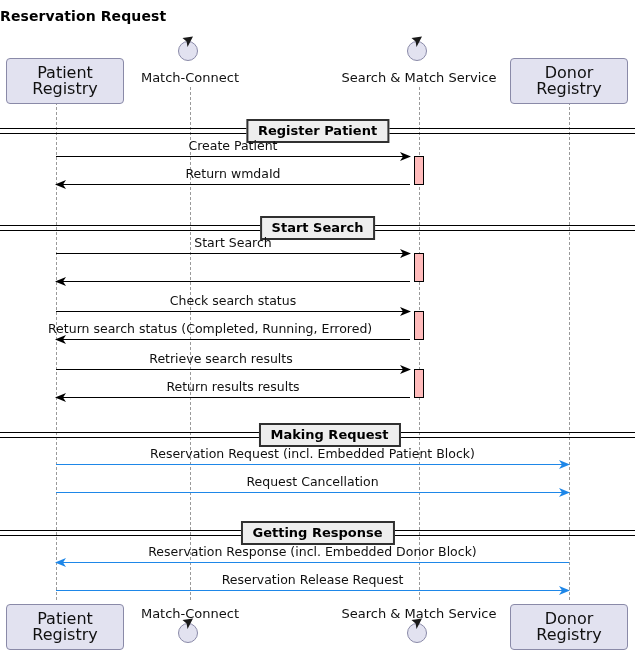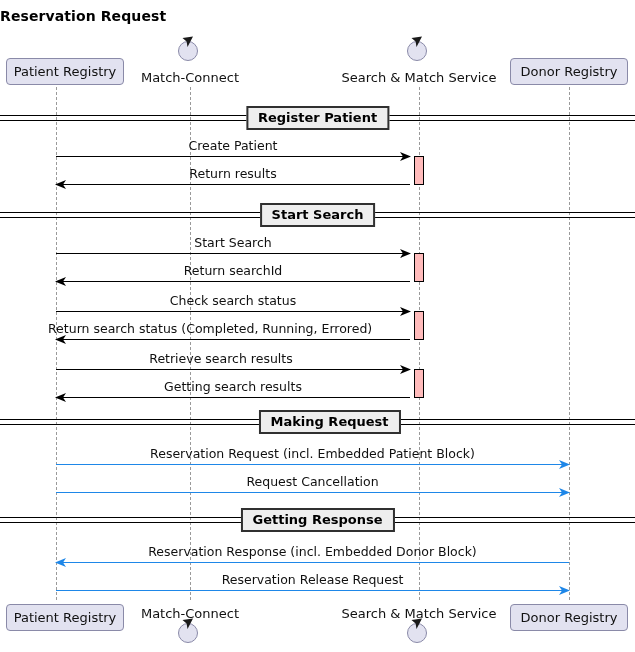--- a/index.html
+++ b/index.html
@@ -37,21 +37,21 @@
     width: 0;
     border-left: 1px dashed #9a9a9a;
   }
   
   .participant-box {
     position: absolute;
     background: #E2E2F0;
     border: 1px solid #8A8AA8;
     border-radius: 4px;
     box-sizing: border-box;
-    font-size: 13px;
+    font-size: 16px;
     text-align: center;
     line-height: 1;
     padding-top: 6px;
     padding-bottom: 6px;
     color: #101010;
   }
   
   .control-label {
     position: absolute;
     font-size: 13px;
@@ -81,20 +81,21 @@
     top: 0px;
     width: 14px;
     height: 12px;
   }
   
   .divider {
     position: absolute;
     left: 0;
     width: 635px;
     height: 24px;
+    margin-top: 13px;
   }
   .divider .rule {
     position: absolute;
     left: 0;
     width: 635px;
     height: 0;
     border-top: 1px solid #000000;
   }
   .divider .rule.top { top: 9px; }
   .divider .rule.bottom { top: 14px; }
@@ -218,37 +219,36 @@
     </svg>
   </div>
   <div class="msg-label" style="left:56px; top:140px; width:354px; text-align:center;">Create Patient</div>
 
   <div class="msg" style="left:56px; top:184px; width:354px;">
     <div class="line"></div>
     <svg class="head left" viewBox="0 0 11 11">
       <path d="M11 1 L0 5.5 L11 10 L8 5.5 Z" fill="#000000"></path>
     </svg>
   </div>
-  <div class="msg-label" style="left:56px; top:168px; width:354px; text-align:center;">Return results</div>
+  <div class="msg-label" style="left:56px; top:168px; width:354px; text-align:center;">Return wmdaId</div>
 
   <div class="msg" style="left:56px; top:253px; width:354px;">
     <div class="line"></div>
     <svg class="head right" viewBox="0 0 11 11">
       <path d="M0 1 L11 5.5 L0 10 L3 5.5 Z" fill="#000000"></path>
     </svg>
   </div>
   <div class="msg-label" style="left:56px; top:237px; width:354px; text-align:center;">Start Search</div>
 
   <div class="msg" style="left:56px; top:281px; width:354px;">
     <div class="line"></div>
     <svg class="head left" viewBox="0 0 11 11">
       <path d="M11 1 L0 5.5 L11 10 L8 5.5 Z" fill="#000000"></path>
     </svg>
   </div>
-  <div class="msg-label" style="left:56px; top:265px; width:354px; text-align:center;">Return searchId</div>
 
   <div class="msg" style="left:56px; top:311px; width:354px;">
     <div class="line"></div>
     <svg class="head right" viewBox="0 0 11 11">
       <path d="M0 1 L11 5.5 L0 10 L3 5.5 Z" fill="#000000"></path>
     </svg>
   </div>
   <div class="msg-label" style="left:56px; top:295px; width:354px; text-align:center;">Check search status</div>
 
   <div class="msg" style="left:56px; top:339px; width:354px;">
@@ -266,21 +266,21 @@
     </svg>
   </div>
   <div class="msg-label" style="left:44px; top:353px; width:354px; text-align:center;">Retrieve search results</div>
 
   <div class="msg" style="left:56px; top:397px; width:354px;">
     <div class="line"></div>
     <svg class="head left" viewBox="0 0 11 11">
       <path d="M11 1 L0 5.5 L11 10 L8 5.5 Z" fill="#000000"></path>
     </svg>
   </div>
-  <div class="msg-label" style="left:56px; top:381px; width:354px; text-align:center;">Getting search results</div>
+  <div class="msg-label" style="left:56px; top:381px; width:354px; text-align:center;">Return results results</div>
 
   <div class="msg blue" style="left:56px; top:464px; width:513px;">
     <div class="line"></div>
     <svg class="head right" viewBox="0 0 11 11">
       <path d="M0 1 L11 5.5 L0 10 L3 5.5 Z" fill="#1E87E8"></path>
     </svg>
   </div>
   <div class="msg-label" style="left:56px; top:448px; width:513px; text-align:center;">Reservation Request (incl. Embedded Patient Block)</div>
 
   <div class="msg blue" style="left:56px; top:492px; width:513px;">

